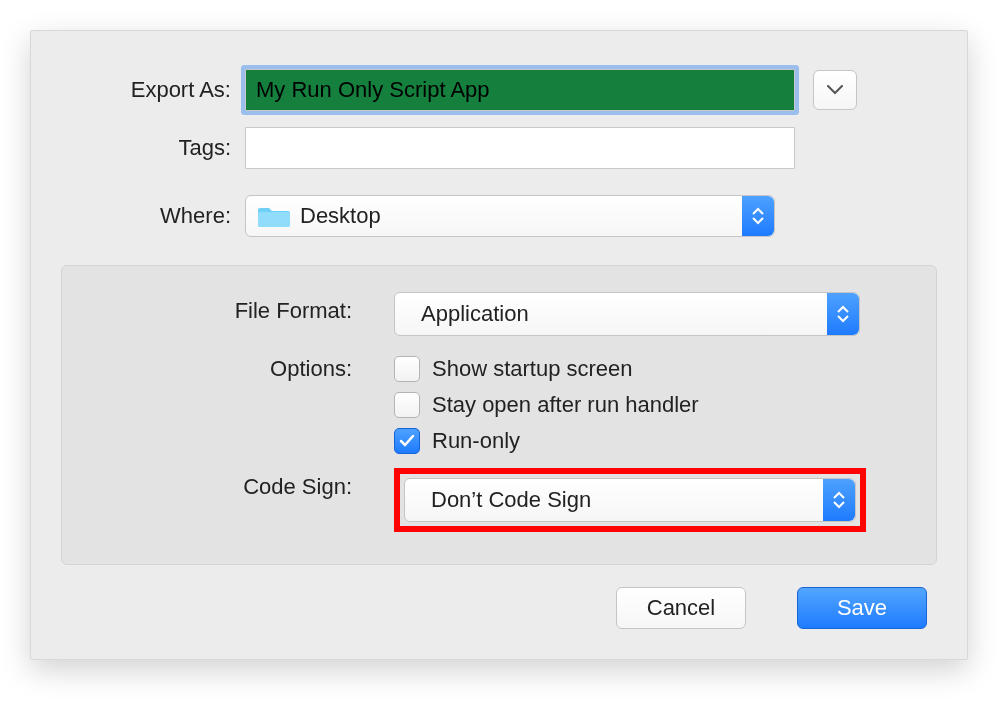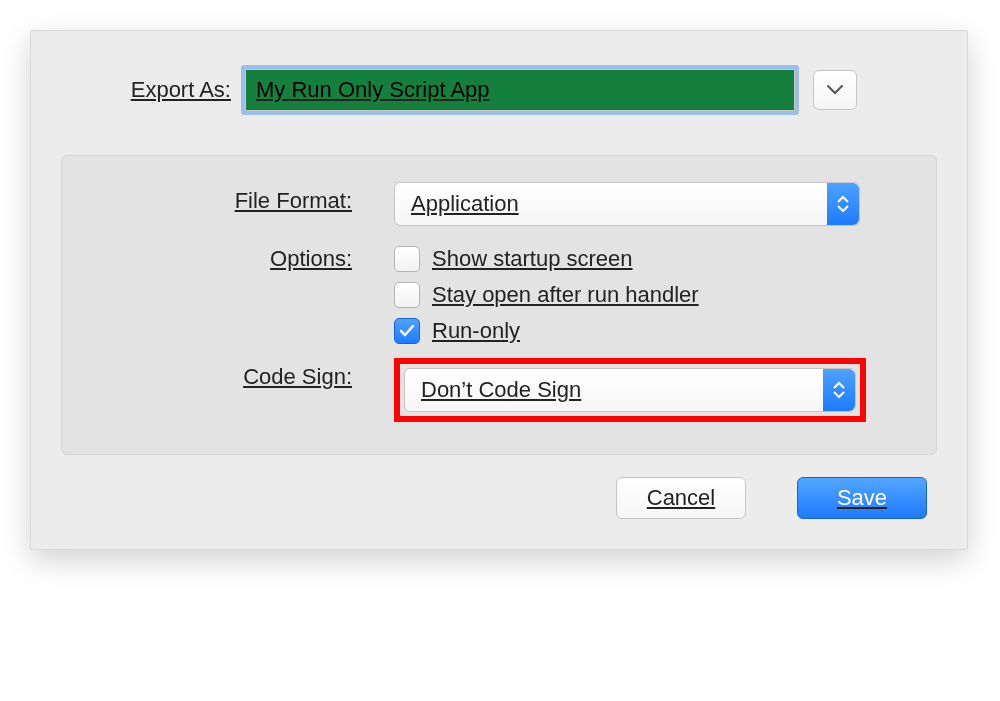--- a/index.html
+++ b/index.html
@@ -17,21 +17,20 @@
   .sheet {
     position: absolute;
     left: 30px;
     top: 30px;
     width: 938px;
     background: #ececec;
     border: 1px solid #d8d8d8;
     border-radius: 2px;
     box-shadow: 0 10px 30px rgba(0,0,0,0.18);
     padding-bottom: 30px;
-    text-decoration: underline;
   }
   .top-area {
     padding: 38px 30px 28px 30px;
   }
   .row {
     display: flex;
     align-items: center;
     margin-bottom: 16px;
   }
   .label {
@@ -119,21 +118,21 @@
   }
   .select-wide {
     flex: 0 0 466px;
     height: 44px;
     background: linear-gradient(#ffffff,#f6f6f6);
     border: 1px solid #c5c5c5;
     border-radius: 6px;
     display: flex;
     align-items: center;
     position: relative;
-    padding-left: 16px;
+    padding-left: 26px;
     cursor: pointer;
   }
   .options-stack {
     display: flex;
     flex-direction: column;
     gap: 10px;
     padding-top: 6px;
     justify-content: center;
   }
   .checkbox-row {
@@ -195,21 +194,43 @@
     <div class="row">
       <div class="label">Export As:</div>
       <input class="export-input" type="text" value="My Run Only Script App" style="">
       <div class="expand-btn">
         <svg width="16" height="10" viewBox="0 0 16 10">
           <path d="M1 1 L8 8 L15 1" stroke="#555" stroke-width="2" fill="none" stroke-linecap="round"></path>
         </svg>
       </div>
     </div>
 
-
+    <div class="row">
+      <div class="label">Tags:</div>
+      <input class="tags-input" type="text" value="" style="">
+    </div>
+
+    <div class="row" style="margin-top:26px;margin-bottom:0;">
+      <div class="label">Where:</div>
+      <div class="where-select">
+        <svg class="folder-icon" viewBox="0 0 32 24">
+          <path d="M2 4 h9 l3 3 h16 a2 2 0 0 1 2 2 v12 a2 2 0 0 1 -2 2 H2 a2 2 0 0 1 -2 -2 V6 a2 2 0 0 1 2 -2 z" fill="#6fd0f6"></path>
+          <rect x="0" y="8" width="32" height="15" rx="2" fill="#8fdcfb"></rect>
+        </svg>
+        <span>Desktop</span>
+        <div class="stepper-end">
+          <svg width="12" height="8" viewBox="0 0 12 8">
+              <path d="M1 7 L6 2 L11 7" stroke="#fff" stroke-width="2" fill="none"></path>
+            </svg>
+          <svg width="12" height="8" viewBox="0 0 12 8">
+              <path d="M1 1 L6 6 L11 1" stroke="#fff" stroke-width="2" fill="none"></path>
+            </svg>
+        </div>
+      </div>
+    </div>
 
   </div>
 
   <div class="options-panel">
 
     <div class="p-row">
       <div class="p-label">File Format:</div>
       <div class="select-wide">
         <span>Application</span>
         <div class="stepper-end">

